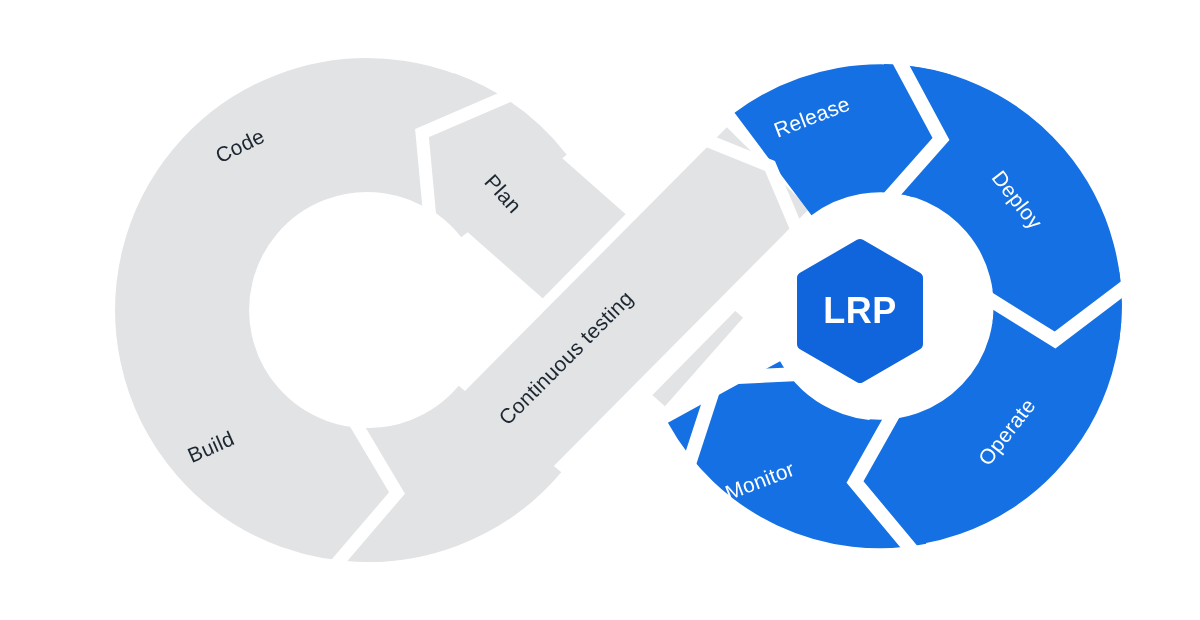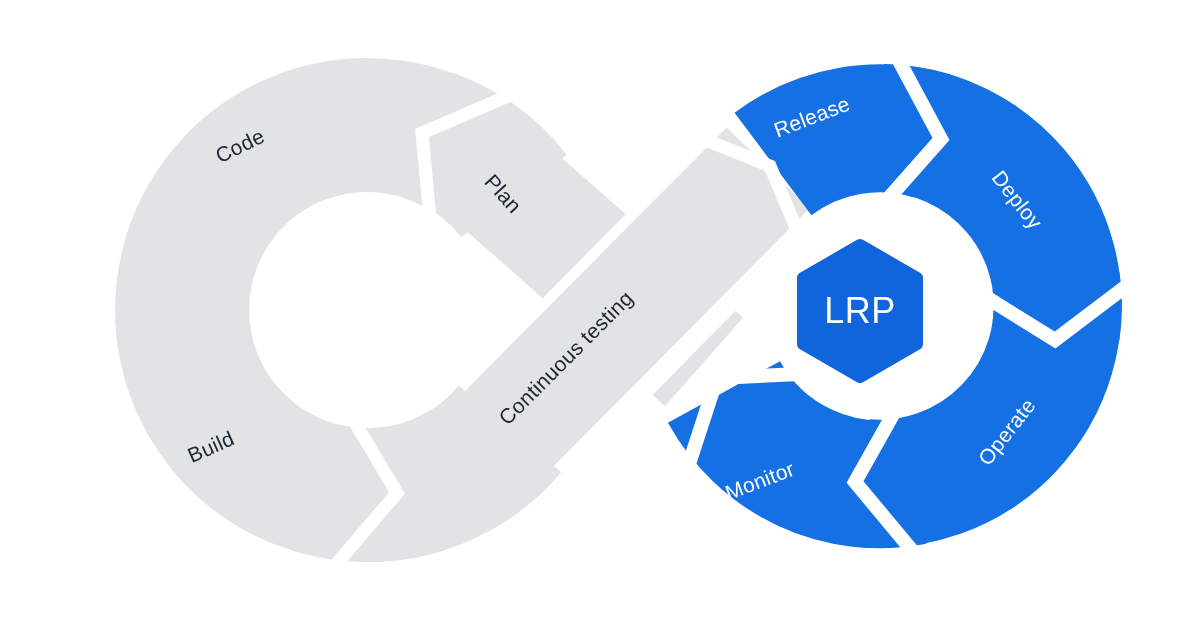--- a/index.html
+++ b/index.html
@@ -21,21 +21,21 @@
     white-space:nowrap;
     font-size:21px;
     letter-spacing:.3px;
     color:var(--color-label_text,#1d2731);
     transform:translate(-50%,-50%) rotate(var(--rot,0deg));
   }
   .lbl-badge{
     position:absolute;
     white-space:nowrap;
     font-size:36px;
-    font-weight:normal;
+    font-weight:bold;
     letter-spacing:.5px;
     color:var(--color-badge_text,#fff);
     transform:translate(-50%,-50%);
   }
 </style>
 </head>
 <body>
 
 <div class="stage">
 

